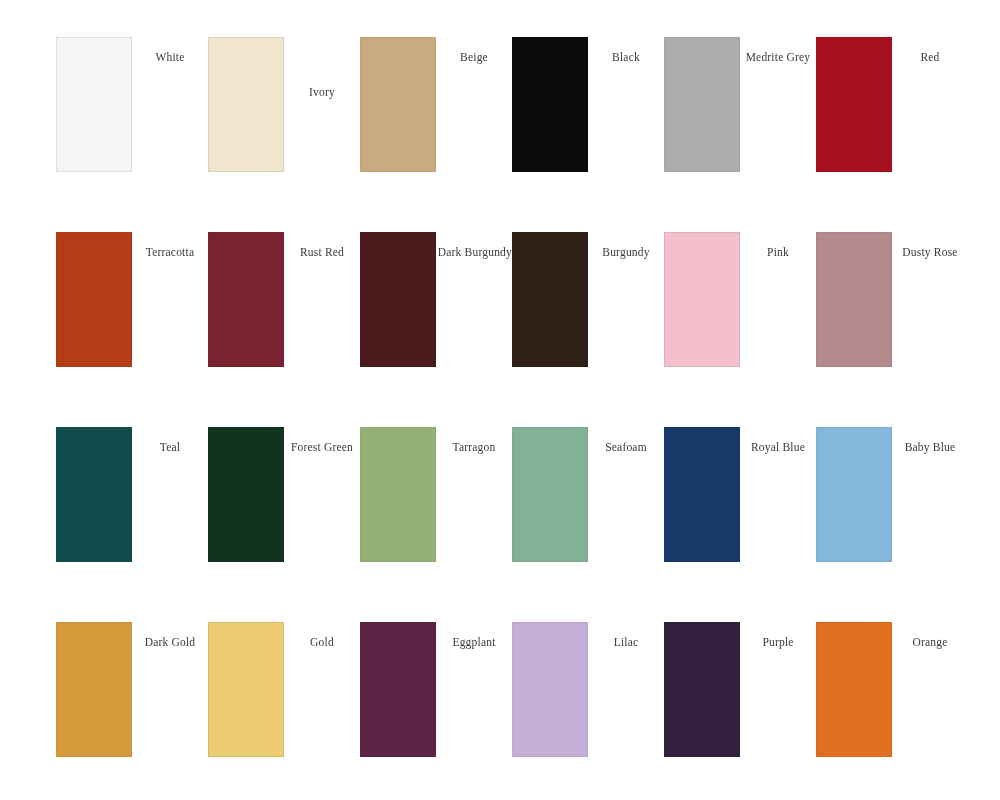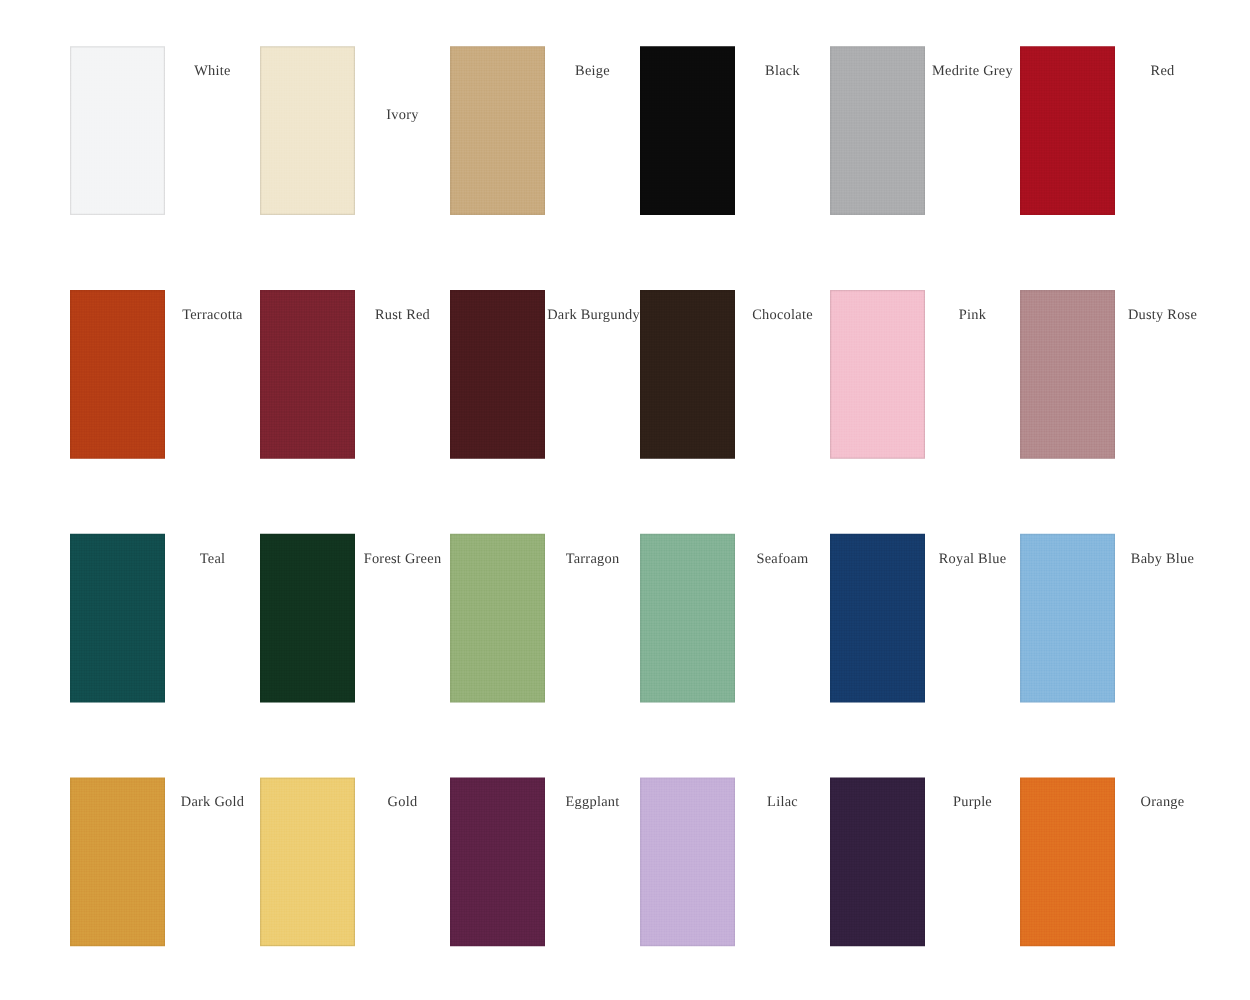--- a/index.html
+++ b/index.html
@@ -98,21 +98,21 @@
     <div class="swatch-cell">
       <div class="swatch-chip" style="background-color: rgb(123, 35, 48);"></div>
       <div class="swatch-label" style="color: rgb(58, 58, 58);">Rust Red</div>
     </div>
     <div class="swatch-cell">
       <div class="swatch-chip" style="background-color: rgb(75, 27, 30);"></div>
       <div class="swatch-label" style="color: rgb(58, 58, 58); text-align: right;">Dark Burgundy</div>
     </div>
     <div class="swatch-cell">
       <div class="swatch-chip" style="background-color: rgb(47, 32, 24);"></div>
-      <div class="swatch-label" style="color: rgb(58, 58, 58);">Chocolate</div>
+      <div class="swatch-label" style="color: rgb(58, 58, 58);">Burgundy</div>
     </div>
     <div class="swatch-cell">
       <div class="swatch-chip light-chip" style="background-color: rgb(244, 192, 206);"></div>
       <div class="swatch-label" style="color: rgb(58, 58, 58);">Pink</div>
     </div>
     <div class="swatch-cell">
       <div class="swatch-chip" style="background-color: rgb(179, 138, 141);"></div>
       <div class="swatch-label" style="color: rgb(58, 58, 58);">Dusty Rose</div>
     </div>
     <div class="swatch-cell">

